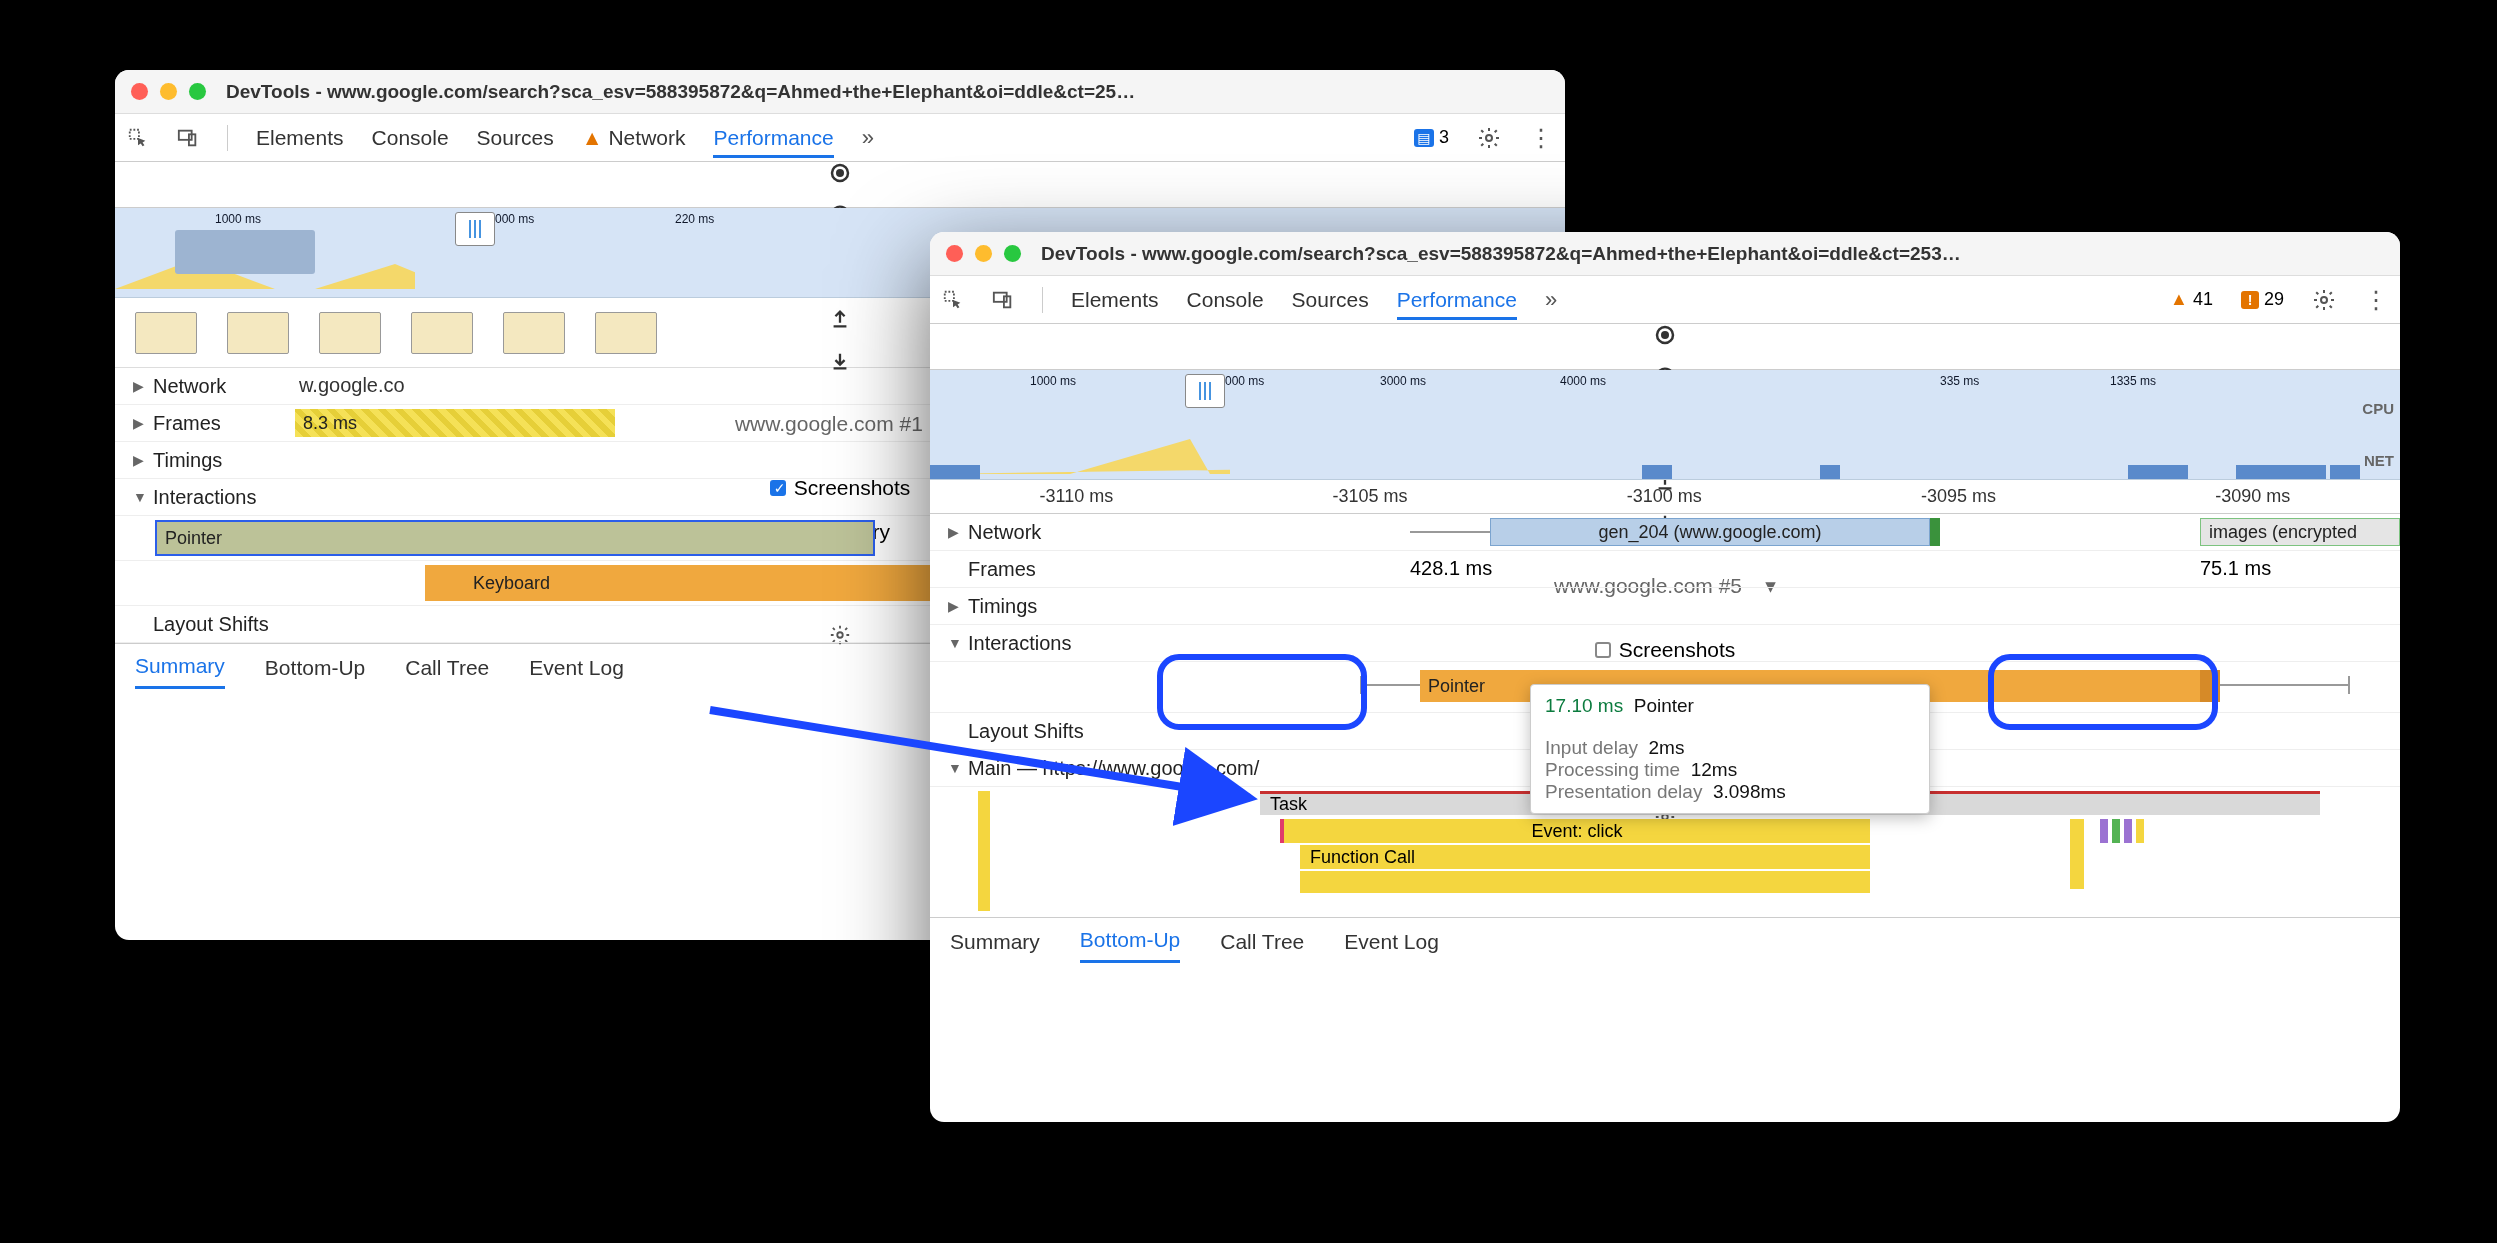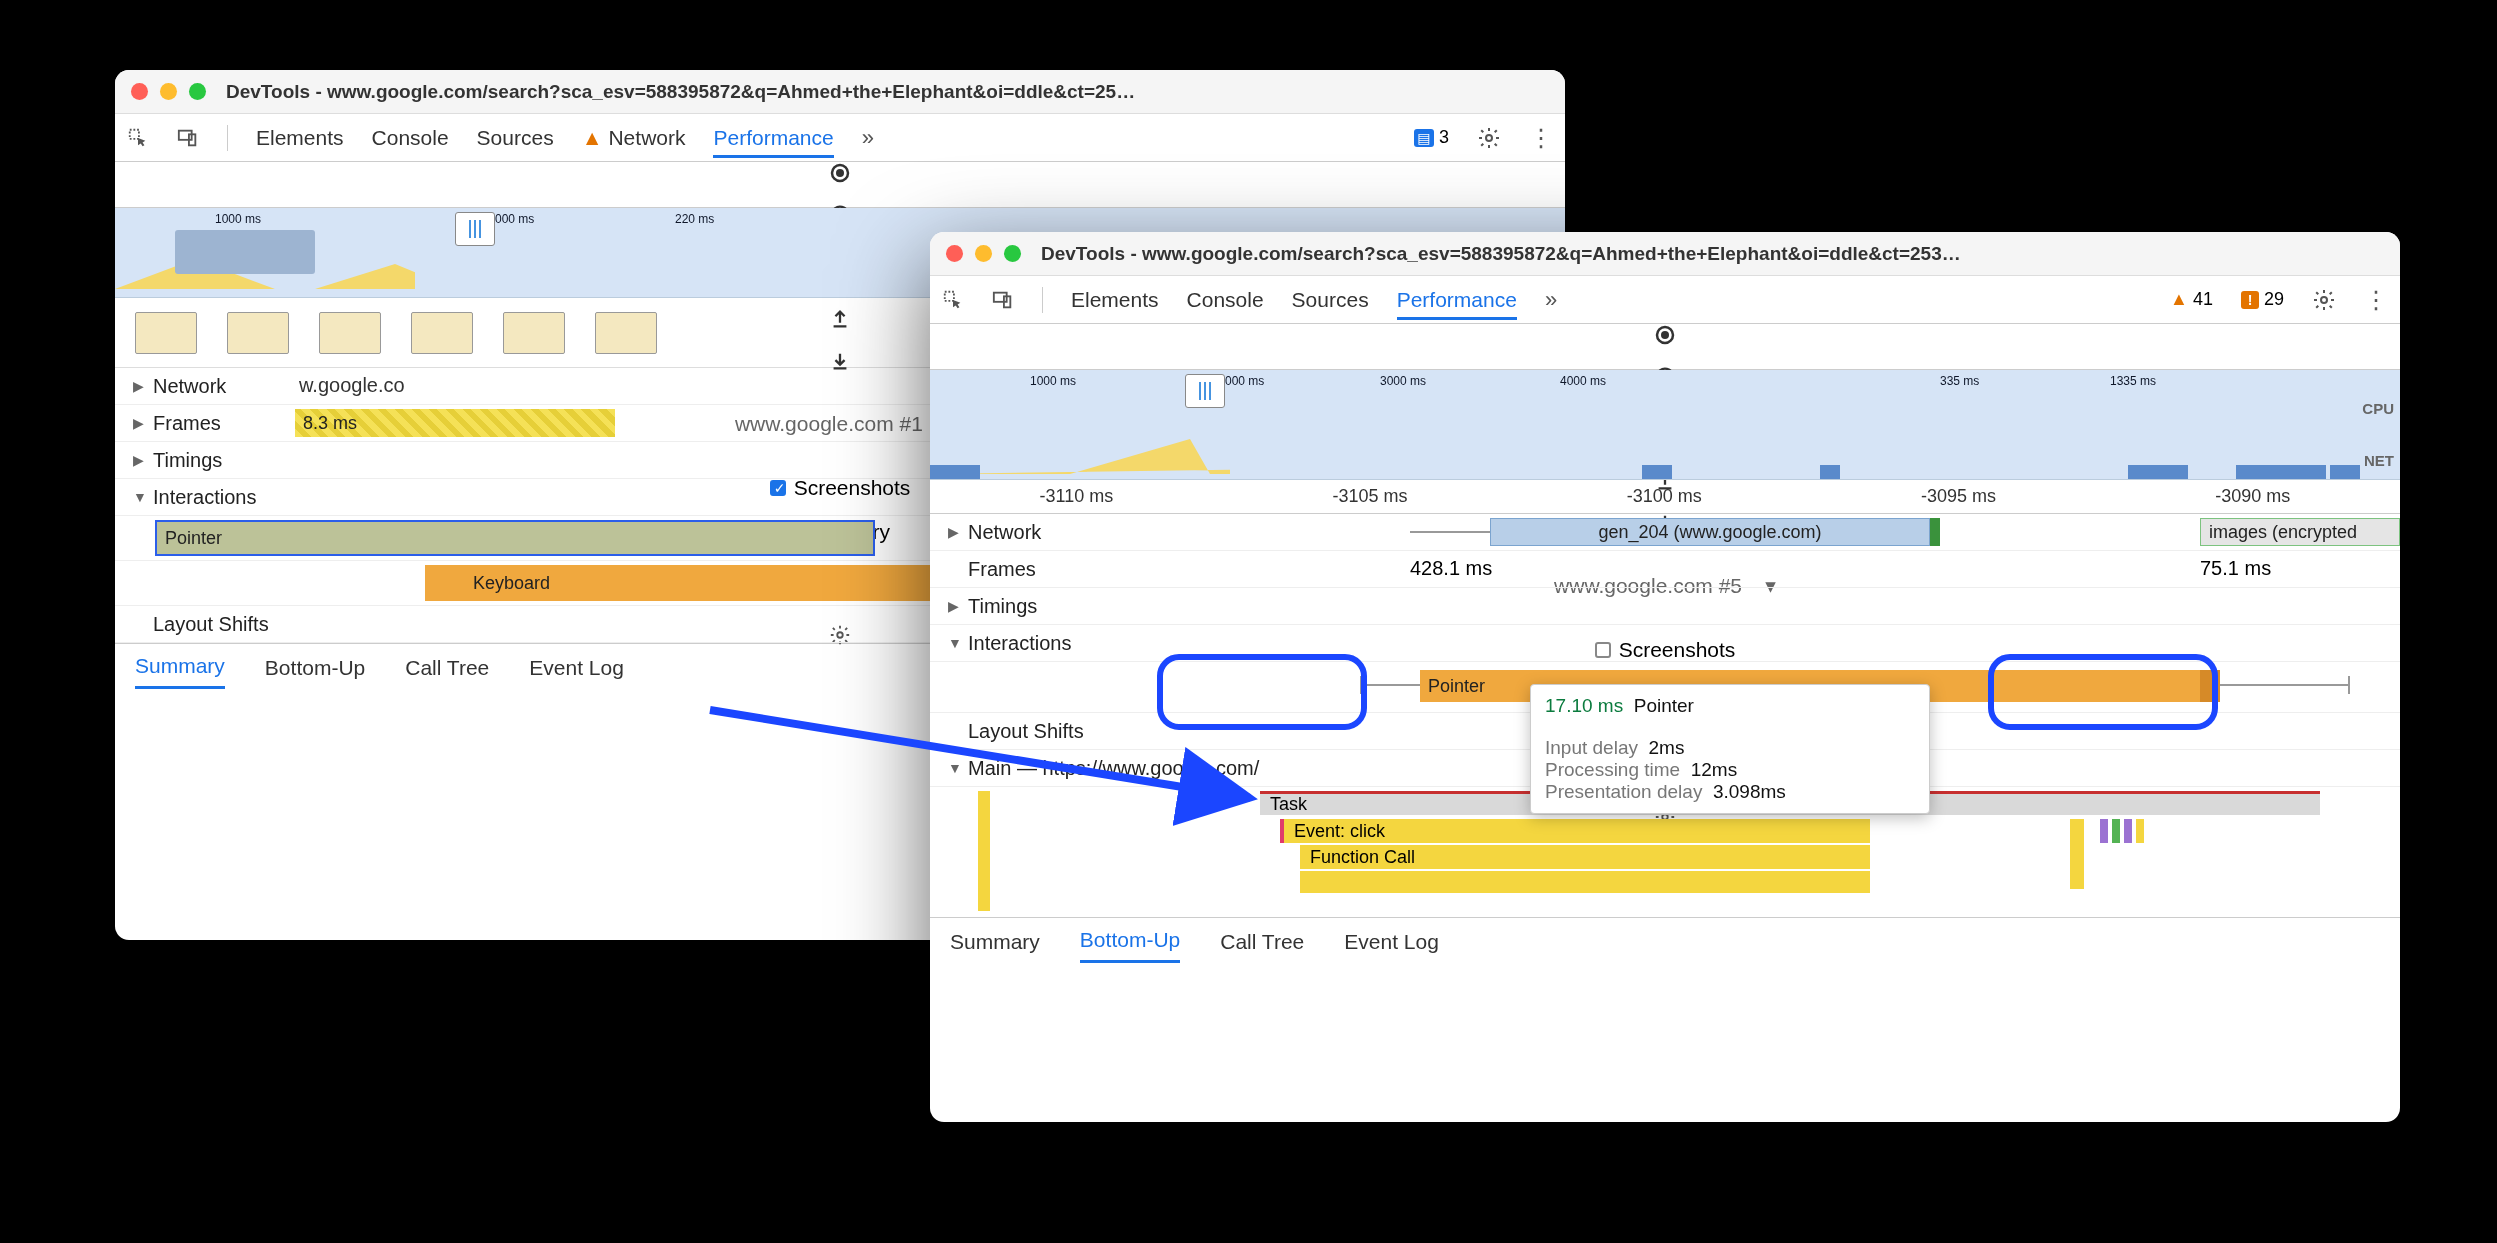--- a/index.html
+++ b/index.html
@@ -442,21 +442,21 @@
           <span class="tri">▼</span>
           <span>Main — https://www.google.com/</span>
         </div>
         <div class="trackbody"></div>
       </div>
     <div style="position:relative;height:130px;margin-left:40px;">
       <div style="position:absolute;left:8px;top:4px;width:12px;height:120px;background:#f4d63f;"></div>
       <div class="flame" style="left:290px;top:4px;width:1060px;background:#d9d9d9;border-top:3px solid #c72f2f;">
           <span>Task</span>
         </div>
-      <div class="flame" style="left:310px;top:32px;width:590px;background:#f4d63f;border-left:4px solid #e03a6b;">
+      <div class="flame" style="left:310px;top:32px;width:590px;background:#f4d63f;border-left:4px solid #e03a6b;justify-content:center;">
           <span>Event: click</span>
         </div>
       <div class="flame" style="left:330px;top:58px;width:570px;background:#f4d63f;">
           <span>Function Call</span>
         </div>
       <div style="position:absolute;left:330px;top:84px;width:570px;height:22px;background:#f4d63f;"></div>
       <div style="position:absolute;left:1100px;top:32px;width:14px;height:70px;background:#f4d63f;"></div>
       <div style="position:absolute;left:1130px;top:32px;width:8px;height:24px;background:#9b72d2;"></div>
       <div style="position:absolute;left:1142px;top:32px;width:8px;height:24px;background:#54b354;"></div>
       <div style="position:absolute;left:1154px;top:32px;width:8px;height:24px;background:#9b72d2;"></div>

